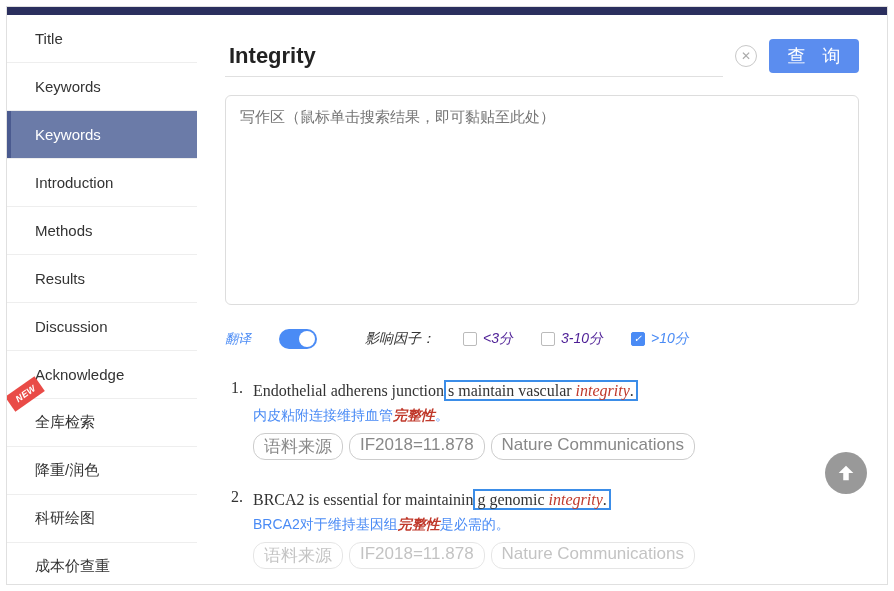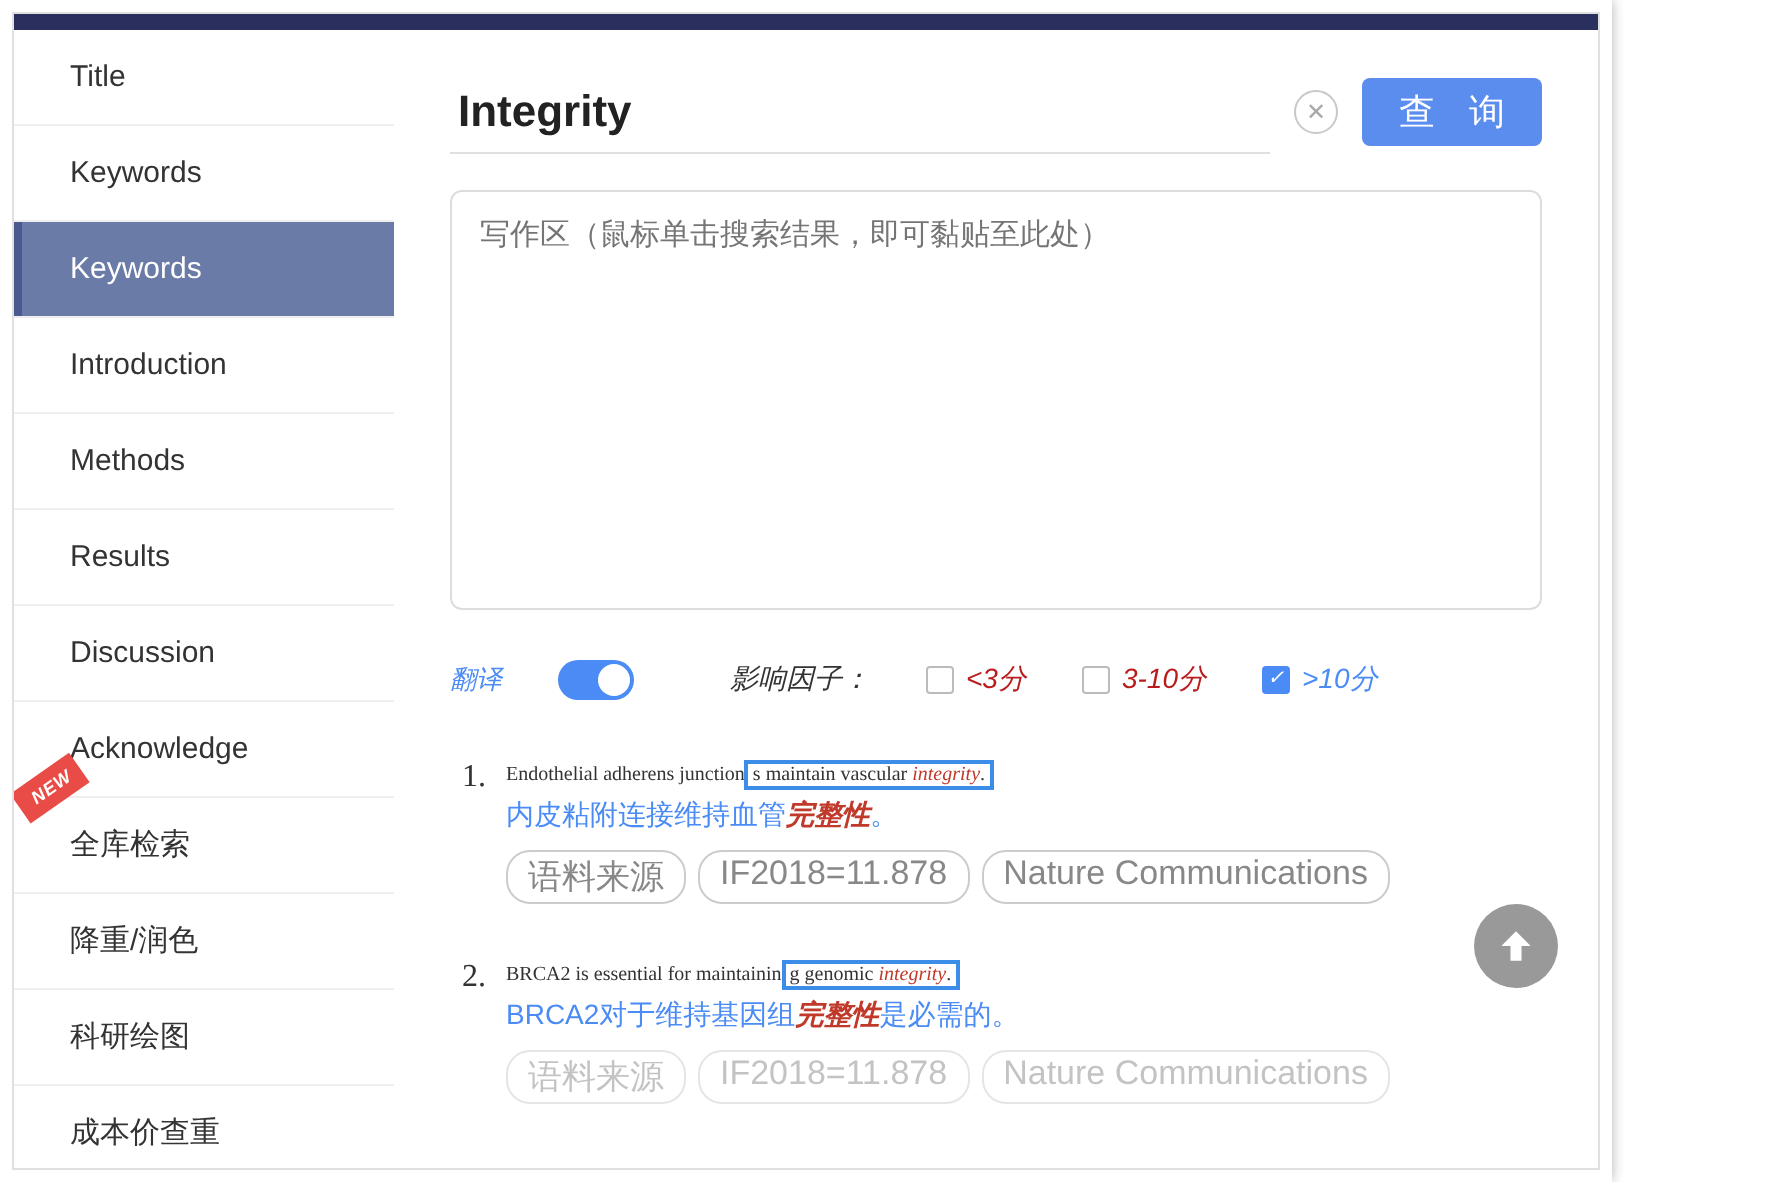--- a/index.html
+++ b/index.html
@@ -1,47 +1,47 @@
 <!DOCTYPE html>
 <html><head>
 <meta charset="utf-8">
 <style>
   * { box-sizing: border-box; margin: 0; padding: 0; }
   body { font-family: -apple-system, "Segoe UI", "Microsoft YaHei", sans-serif; background: #fff; }
-  .frame { width: 806px; height: 591px; position: relative; box-shadow: 0 0 6px rgba(0,0,0,0.3); overflow: hidden; margin: 0; }
+  .frame { width: 894px; height: 591px; position: relative; box-shadow: 0 0 6px rgba(0,0,0,0.3); overflow: hidden; margin: 0; }
   .inner { position: absolute; top: 6px; left: 6px; right: 6px; bottom: 6px; border: 1px solid #e0e0e0; background: #fff; overflow: hidden; }
   .topbar { height: 8px; background: #2b2f5e; }
   .layout { display: flex; height: calc(100% - 8px); }
   .sidebar { width: 190px; background: #fff; border-right: none; }
   .sidebar-item { height: 48px; display: flex; align-items: center; padding-left: 28px; font-size: 15px; color: #333; border-bottom: 1px solid #eee; cursor: pointer; position: relative; }
   .sidebar-item.active { background: #6b7ba8; color: #fff; font-weight: 500; }
   .sidebar-item.active::before { content: ""; position: absolute; left: 0; top: 0; bottom: 0; width: 4px; background: #4a5a8f; }
   .sidebar-item.bold { font-weight: 400; }
   .new-ribbon { position: absolute; left: -2px; top: -2px; width: 36px; height: 18px; background: #e94b47; color: #fff; font-size: 9px; font-style: italic; font-weight: 700; display: flex; align-items: center; justify-content: center; transform: rotate(-35deg); transform-origin: left top; letter-spacing: 0.5px; padding-left:2px; }
   .main { flex: 1; padding: 20px 28px 0 28px; overflow: hidden; }
   .searchrow { display: flex; align-items: center; gap: 12px; margin-bottom: 18px; }
   .search-input { flex: 1; height: 42px; border: none; border-bottom: 1px solid #e0e0e0; font-size: 22px; font-weight: 600; outline: none; padding: 0 4px; color: #222; }
   .clear-btn { width: 22px; height: 22px; border: 1px solid #c8c8c8; border-radius: 50%; display: flex; align-items: center; justify-content: center; color: #aaa; font-size: 12px; cursor: pointer; }
   .query-btn { height: 34px; width: 90px; background: #5b8def; color: #fff; border: none; border-radius: 4px; font-size: 18px; letter-spacing: 6px; cursor: pointer; display:flex; align-items:center; justify-content:center; padding-left:6px;}
   .textarea { width: 100%; height: 210px; border: 1px solid #ddd; border-radius: 6px; padding: 12px 14px; font-size: 15px; color: #bbb; resize: none; outline: none; }
   .filterrow { display: flex; align-items: center; gap: 28px; margin-top: 20px; font-size: 14px; color: #444; font-style: italic; }
   .translate-label { color: #4a8bf5; font-size: 13px; }
   .toggle { width: 38px; height: 20px; background: #4a8bf5; border-radius: 10px; position: relative; cursor: pointer; }
   .toggle::after { content: ""; position: absolute; right: 2px; top: 2px; width: 16px; height: 16px; background: #fff; border-radius: 50%; }
   .factor-label { font-size: 14px; color: #333; font-weight:500;}
-  .check { display: flex; align-items: center; gap: 6px; font-size: 14px; color: #b91c1c; cursor:pointer;}
+  .check { display: flex; align-items: center; gap: 6px; font-size: 14px; color: #4c1d95; cursor:pointer;}
   .checkbox { width: 14px; height: 14px; border: 1px solid #bbb; border-radius: 2px; display: inline-flex; align-items:center; justify-content:center;}
   .checkbox.checked { background: #4a8bf5; border-color: #4a8bf5; }
   .checkbox.checked::after { content: "✓"; color: #fff; font-size: 10px; line-height:1;}
   .check.blue { color: #4a8bf5; }
   .results { margin-top: 30px; }
   .result { display: flex; gap: 10px; margin-bottom: 28px; font-family: Georgia, "Times New Roman", serif; }
   .result-num { color: #333; font-size: 16px; width: 18px; text-align:right;}
   .result-body { flex: 1; }
-  .sentence { font-size: 10px; color: #333; line-height: 1.5; }
+  .sentence { font-size: 16px; color: #333; line-height: 1.5; }
   .sentence .kw { color: #c0392b; font-style: italic; }
   .hlbox { border: 2px solid #3b8de8; padding: 0 2px; display:inline; }
   .translation { color: #4a8bf5; font-size: 14px; margin-top: 4px; font-family: -apple-system, "Microsoft YaHei", sans-serif;}
   .translation .kw { color: #c0392b; font-weight: 700; font-style: italic; }
   .tags { margin-top: 8px; display: flex; gap: 6px; }
   .tag { border: 1px solid #ccc; border-radius: 12px; padding: 1px 10px; font-size: 17px; color: #888; font-family: -apple-system, sans-serif;}
   .scrolltop { position: absolute; right: 20px; bottom: 90px; width: 42px; height: 42px; background: #999; border-radius: 50%; display: flex; align-items: center; justify-content: center; color: #fff; cursor: pointer; }
   .scrolltop svg { width: 22px; height: 22px; fill: #fff; }
 </style>
 </head>

